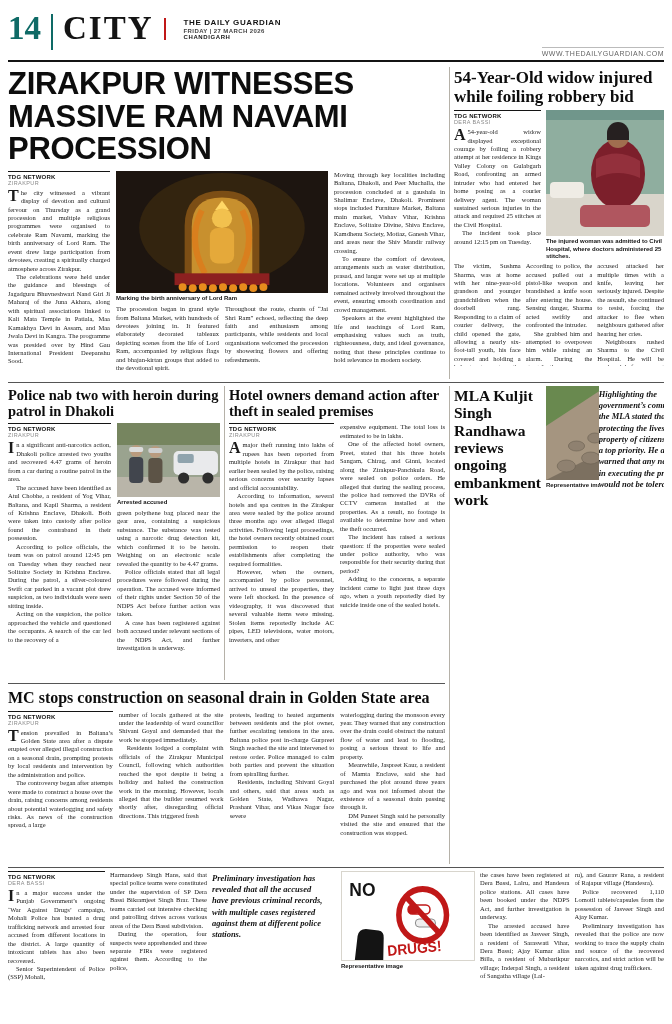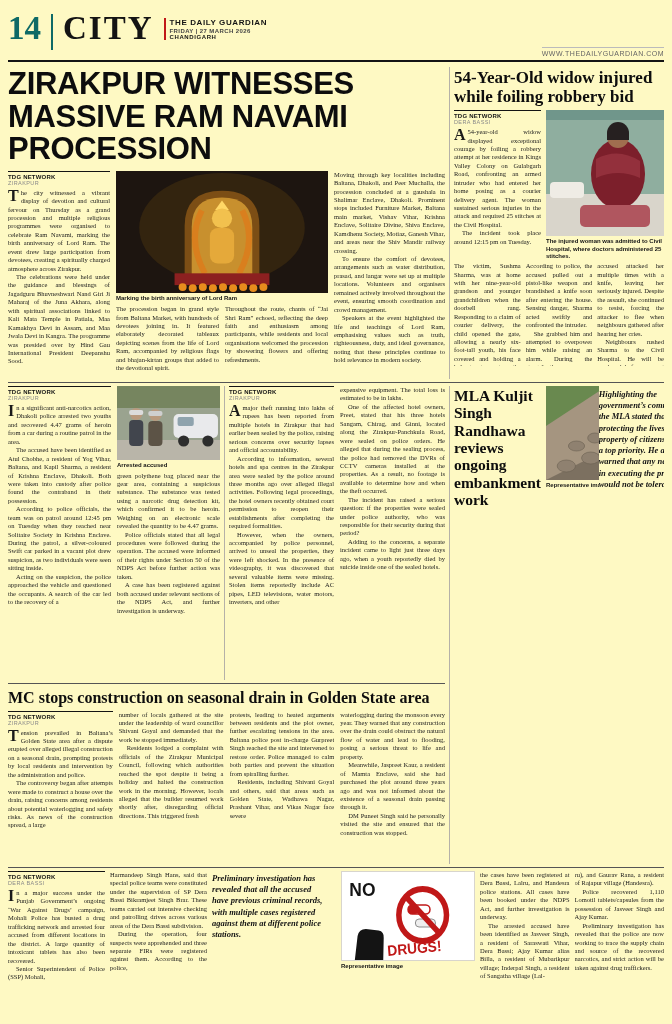--- a/index.html
+++ b/index.html
@@ -1,24 +1,24 @@
 <!DOCTYPE html>
 <html lang="en"><head>
 <meta charset="utf-8">
 <style>
   * { margin:0; padding:0; box-sizing:border-box; }
   body { background:#d9d9d9; font-family:"Liberation Serif", serif; }
-  .page { position:relative; width:672px; height:1024px; margin:0 auto; background:#fef9c3; color:#141414; padding:6px 8px 0; overflow:hidden; }
+  .page { position:relative; width:672px; height:1024px; margin:0 auto; background:#ffffff; color:#141414; padding:6px 8px 0; overflow:hidden; }
 
   
   .masthead { display:flex; align-items:flex-start; gap:10px; height:54px; }
   .page-num { font-size:33px; font-weight:bold; color:#0e6a66; line-height:1; padding-top:6px; }
   .mast-divider { width:2px; height:36px; background:#0e6a66; margin-top:8px; }
   .section-name { font-size:33px; color:#141414; letter-spacing:2px; line-height:1; padding-top:6px; font-weight:bold; }
-  .mast-info { border-left:2px solid #c01818; padding-left:4px; margin-top:12px; font-family:"Liberation Sans", sans-serif; }
+  .mast-info { border-left:2px solid #c01818; padding-left:18px; margin-top:12px; font-family:"Liberation Sans", sans-serif; }
   .paper-name { font-size:8px; font-weight:bold; letter-spacing:.6px; }
   .edition-date { font-size:6px; font-weight:bold; color:#444; margin-top:1px; letter-spacing:.4px; }
   .edition-city { font-size:6px; font-weight:bold; letter-spacing:.6px; }
   .website { margin-left:auto; align-self:flex-end; font-size:7px; color:#666; font-family:"Liberation Sans", sans-serif; letter-spacing:.5px; border-top:1px solid #bbb; padding:2px 0 3px; }
   .thick-rule { border-top:2.5px solid #141414; margin:0 0 5px; }
   .hrule { border-top:1px solid #555; margin:3px 0; }
   .vrule { width:1px; background:#b5b1a8; margin:0 4px; flex:0 0 1px; }
 
   
   .body, .coltext { font-size:6.5px; line-height:1.3; text-align:justify; color:#1a1a1a; -webkit-hyphens:auto; hyphens:auto; }
@@ -219,20 +219,21 @@
     </article>
   </section>
 
   <div class="hrule"></div>
 
   <section class="main-band">
     <div class="left23">
 
       <div class="band2L">
         <article class="art-heroin">
+          <h2 class="h-serif h-small">Police nab two with heroin during patrol in Dhakoli</h2>
           <div class="two-col-row">
             <div>
               <div class="byline">
                 <div class="byline-name">TDG NETWORK</div>
                 <div class="byline-loc">ZIRAKPUR</div>
               </div>
               <div class="coltext dropcap">
                   <p>In a significant anti-narcotics action, Dhakoli police arrested two youths and recovered 4.47 grams of heroin from a car during a routine patrol in the area.</p>
                   <p>The accused have been identified as Atul Chobhe, a resident of Yog Vihar, Baltana, and Kapil Sharma, a resident of Krishna Enclave, Dhakoli. Both were taken into custody after police found the contraband in their possession.</p>
                   <p>According to police officials, the team was on patrol around 12:45 pm on Tuesday when they reached near Solitaire Society in Krishna Enclave. During the patrol, a silver-coloured Swift car parked in a vacant plot drew suspicion, as two individuals were seen sitting inside.</p>
@@ -263,20 +264,21 @@
                   <p>Police officials stated that all legal procedures were followed during the operation. The accused were informed of their rights under Section 50 of the NDPS Act before further action was taken.</p>
                   <p>A case has been registered against both accused under relevant sections of the NDPS Act, and further investigation is underway.</p>
                 </div>
             </div>
           </div>
         </article>
 
         <div class="vrule"></div>
 
         <article class="art-hotel">
+          <h2 class="h-serif h-small">Hotel owners demand action after theft in sealed premises</h2>
           <div class="two-col-row">
             <div>
               <div class="byline">
                 <div class="byline-name">TDG NETWORK</div>
                 <div class="byline-loc">ZIRAKPUR</div>
               </div>
               <div class="coltext dropcap">
                   <p>A major theft running into lakhs of rupees has been reported from multiple hotels in Zirakpur that had earlier been sealed by the police, raising serious concerns over security lapses and official accountability.</p>
                   <p>According to information, several hotels and spa centres in the Zirakpur area were sealed by the police around three months ago over alleged illegal activities. Following legal proceedings, the hotel owners recently obtained court permission to reopen their establishments after completing the required formalities.</p>
                   <p>However, when the owners, accompanied by police personnel, arrived to unseal the properties, they were left shocked. In the presence of videography, it was discovered that several valuable items were missing. Stolen items reportedly include AC pipes, LED televisions, water motors, inverters, and other</p>

